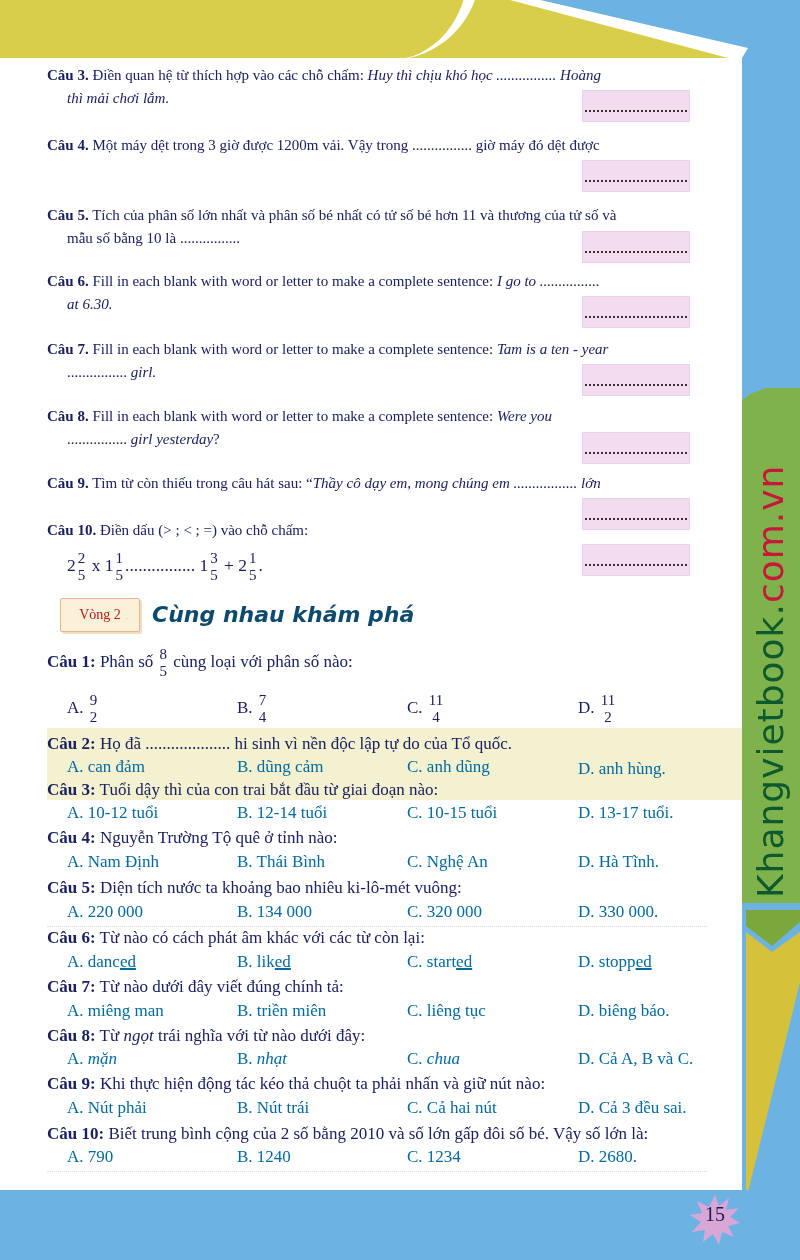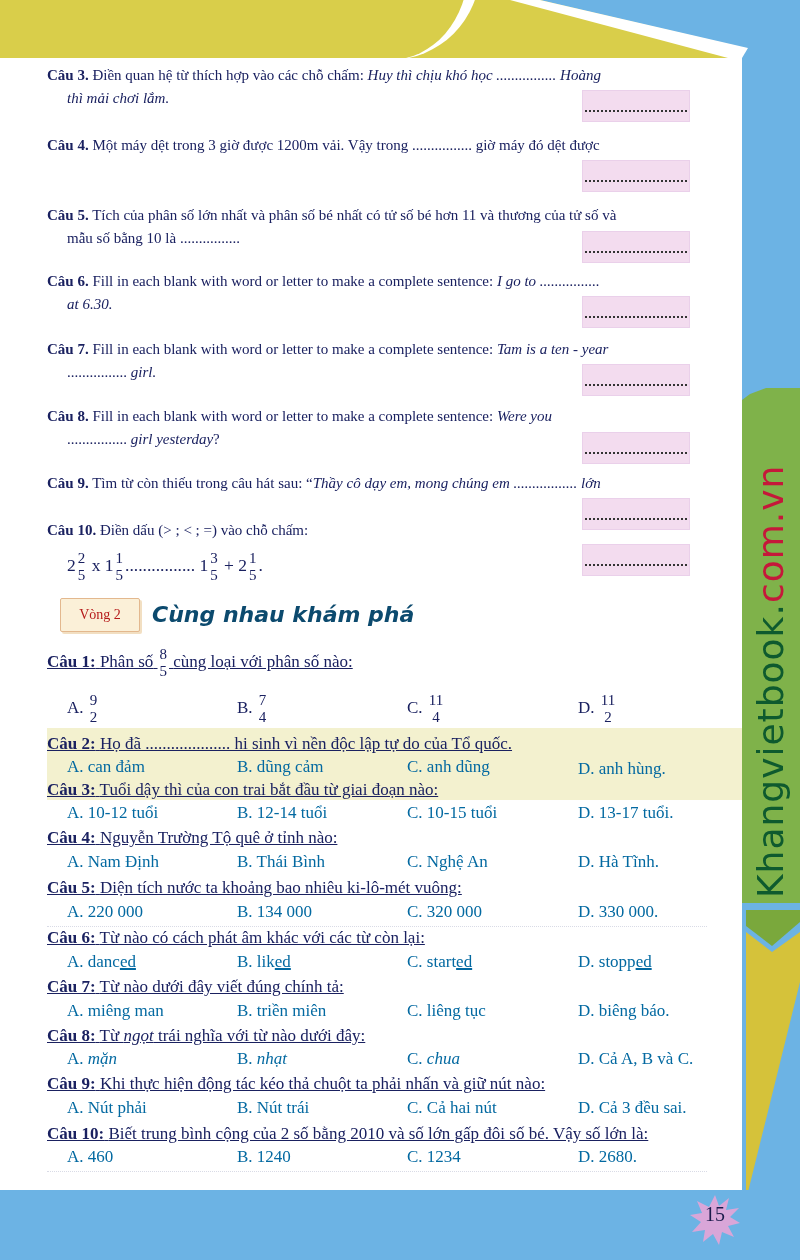--- a/index.html
+++ b/index.html
@@ -112,21 +112,21 @@
   }
   .banner-title {
     position: absolute; left: 152px; top: 544px;
     font-family: "DejaVu Sans", "Liberation Sans", sans-serif;
     font-style: italic; font-weight: bold;
     font-size: 22px; color: #0c4a6e;
   }
   
   .mcq-q {
     position: absolute; left: 47px; width: 686px;
-    font-size: 17px; line-height: 22px; color: #1a2160; text-decoration: underline;
+    font-size: 17px; line-height: 22px; color: #1a2160;
   }
   .mcq-q .lbl { font-weight: bold; }
   .opts { position: absolute; left: 67px; width: 680px; height: 22px; font-size: 17px; color: #0369a1; }
   .opt { position: absolute; top: 0; white-space: nowrap; }
   .opt.a { left: 0; } .opt.b { left: 170px; } .opt.c { left: 340px; } .opt.d { left: 511px; }
   .u { text-decoration: underline; text-decoration-thickness: 1.5px; }
   .band {
     position: absolute; left: 47px; width: 695px;
     background: #f3f1cf;
   }
@@ -325,19 +325,19 @@
     <span class="opt b">B. Nút trái</span>
     <span class="opt c">C. Cả hai nút</span>
     <span class="opt d">D. Cả 3 đều sai.</span>
   </div>
 
   <div class="mcq-q" style="top:1065px">
     <span class="lbl">Câu 10:</span>
     <span>Biết trung bình cộng của 2 số bằng 2010 và số lớn gấp đôi số bé. Vậy số lớn là:</span>
   </div>
   <div class="opts" style="top:1089px">
-    <span class="opt a">A. 460</span>
+    <span class="opt a">A. 790</span>
     <span class="opt b">B. 1240</span>
     <span class="opt c">C. 1234</span>
     <span class="opt d">D. 2680.</span>
   </div>
   <div class="dotline" style="top:1113px"></div>
 </div>
 
 </body></html>

